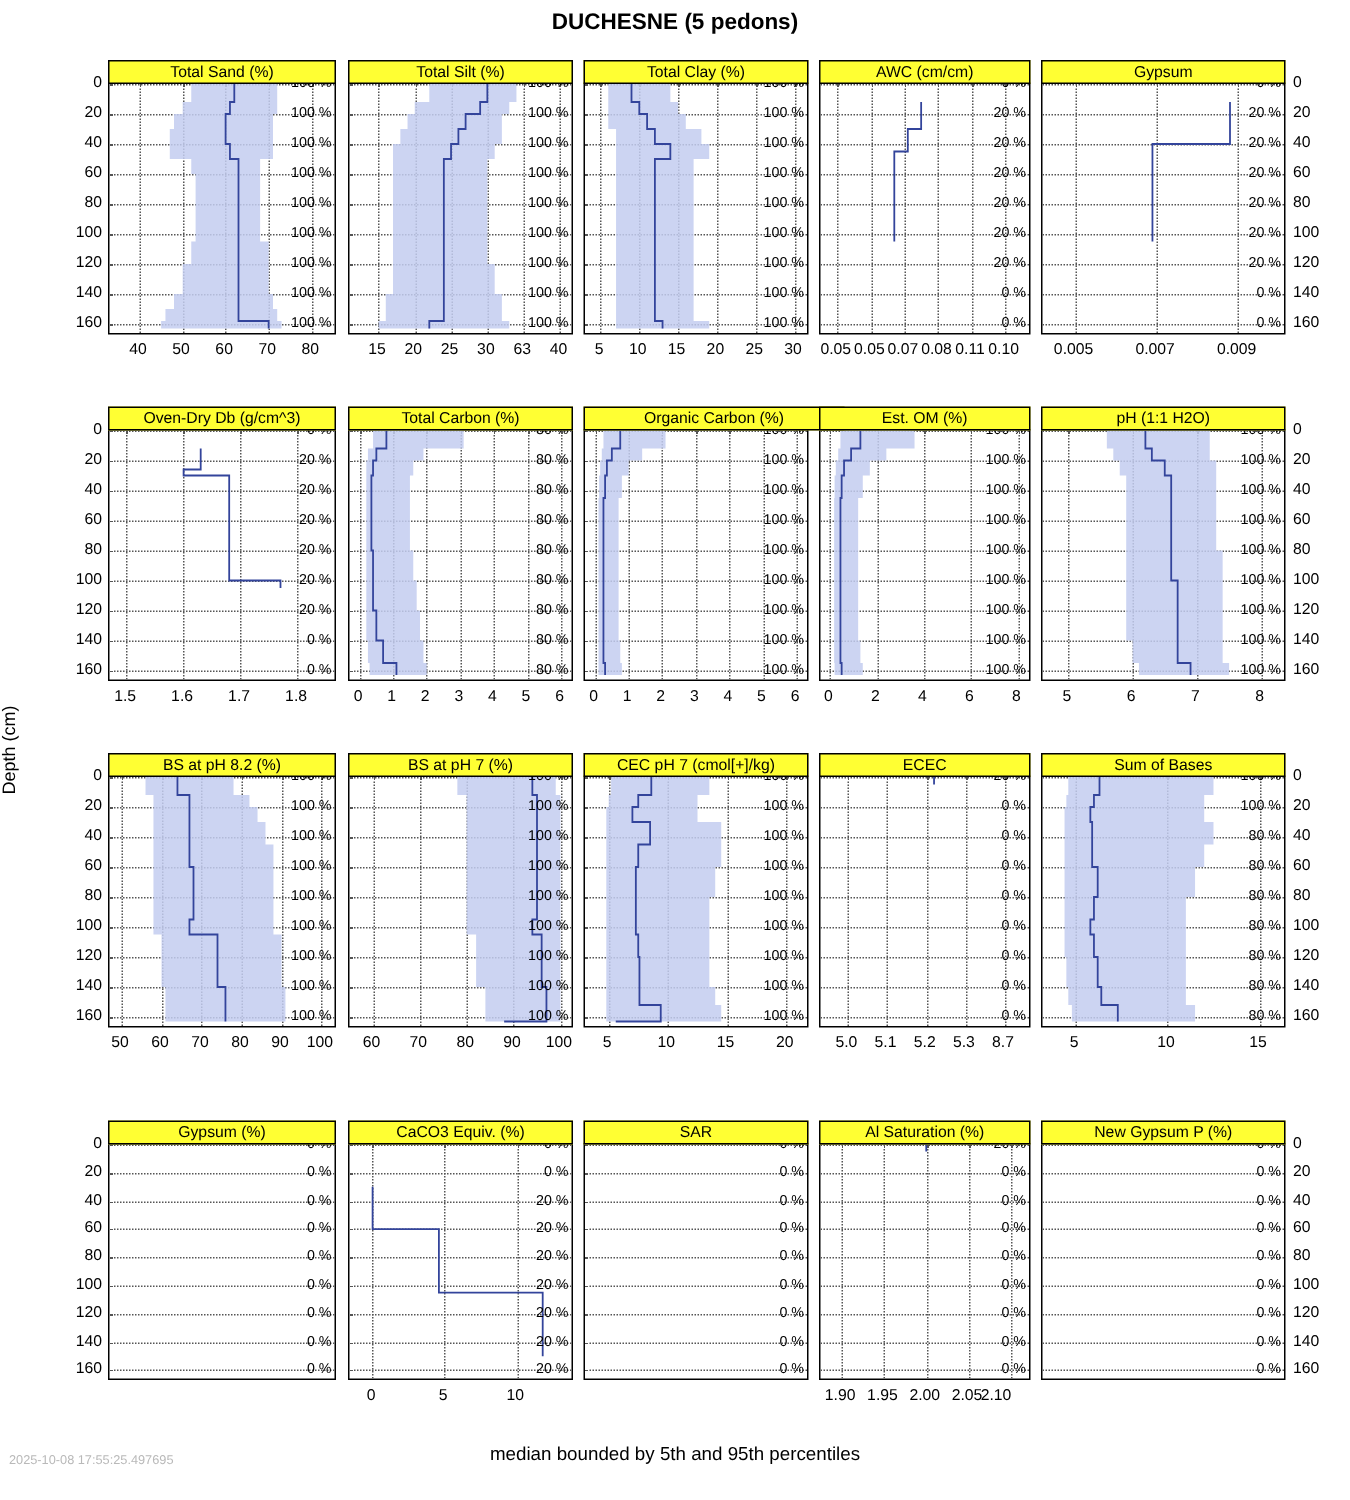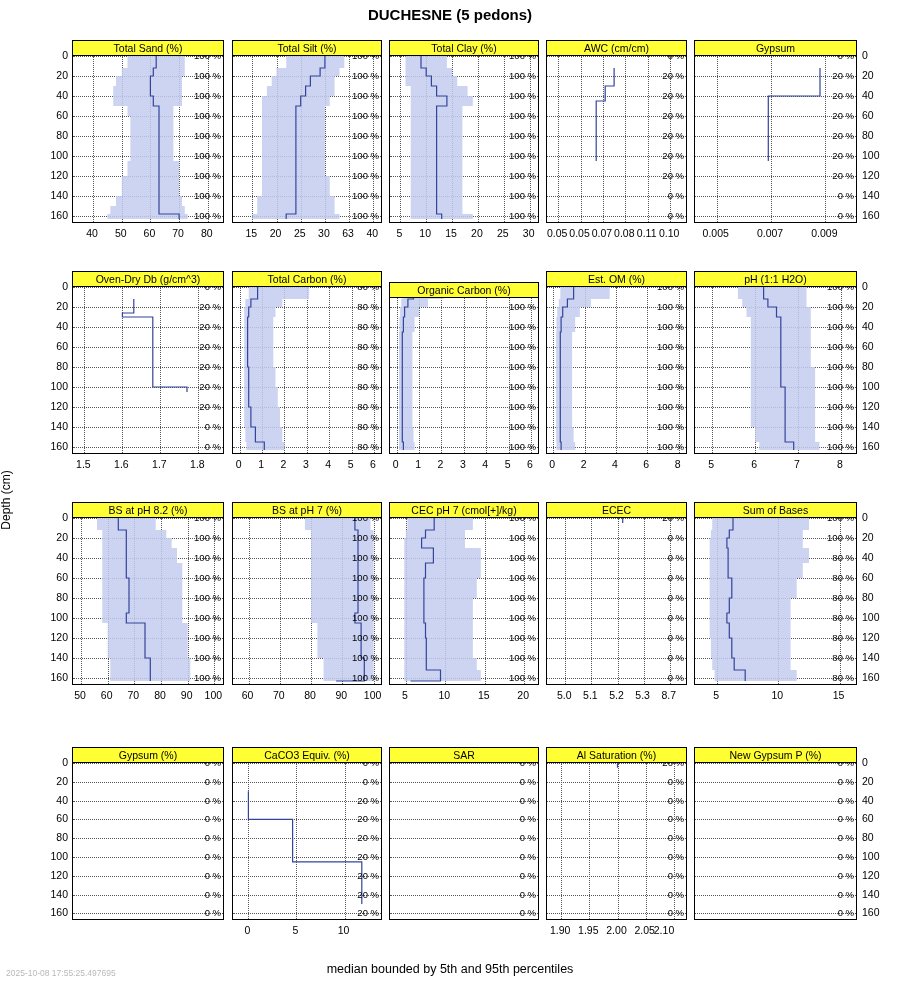--- a/index.html
+++ b/index.html
@@ -380,21 +380,21 @@
         <div class="vgrid" style="left: 51.4925px;"></div>
         <div class="vgrid" style="left: 73.8806px;"></div>
         <div class="vgrid" style="left: 96.2687px;"></div>
         <div class="vgrid" style="left: 118.657px;"></div>
         <div class="vgrid" style="left: 141.045px;"></div>
         <svg width="150" height="168">
           <polygon points="12.3,0.0 12.3,6.0 12.3,6.0 12.3,12.0 11.2,12.0 11.2,20.0 10.1,20.0 10.1,30.0 9.4,30.0 9.4,45.0 9.0,45.0 9.0,60.0 9.0,60.0 9.0,80.0 9.0,80.0 9.0,100.0 9.0,100.0 9.0,120.0 9.0,120.0 9.0,140.0 9.0,140.0 9.0,155.0 9.0,155.0 9.0,163.0 9.0,163.0 24.6,163.0 24.6,163.0 24.6,155.0 23.5,155.0 23.5,140.0 22.4,140.0 22.4,120.0 22.4,120.0 22.4,100.0 22.4,100.0 22.4,80.0 22.4,80.0 22.4,60.0 22.4,60.0 22.4,45.0 24.6,45.0 24.6,30.0 29.1,30.0 29.1,20.0 38.1,20.0 38.1,12.0 53.7,12.0 53.7,6.0 53.7,6.0 53.7,0.0" class="band"></polygon>
           <path d="M23.5,0.0 L23.5,6.0 L23.5,6.0 L23.5,12.0 L17.9,12.0 L17.9,20.0 L14.6,20.0 L14.6,30.0 L13.4,30.0 L13.4,45.0 L12.3,45.0 L12.3,60.0 L12.3,60.0 L12.3,80.0 L12.3,80.0 L12.3,100.0 L12.3,100.0 L12.3,120.0 L12.3,120.0 L12.3,140.0 L12.3,140.0 L12.3,155.0 L13.4,155.0 L13.4,163.0 L13.4,163.0" class="med"></path>
         </svg>
       </div>
-      <div class="stripe" style="left: 0px; top: -15px; width: 150px; margin-top: 11px;">Organic Carbon (%)</div>
+      <div class="stripe" style="left: 0px; top: -15px; width: 174px;">Organic Carbon (%)</div>
       <div class="pctlab" style="right: 3px; top: -5px;">100 %</div>
       <div class="pctlab" style="right: 3px; top: 15px;">100 %</div>
       <div class="pctlab" style="right: 3px; top: 35px;">100 %</div>
       <div class="pctlab" style="right: 3px; top: 55px;">100 %</div>
       <div class="pctlab" style="right: 3px; top: 75px;">100 %</div>
       <div class="pctlab" style="right: 3px; top: 95px;">100 %</div>
       <div class="pctlab" style="right: 3px; top: 115px;">100 %</div>
       <div class="pctlab" style="right: 3px; top: 135px;">100 %</div>
       <div class="pctlab" style="right: 3px; top: 155px;">100 %</div>
       <div class="xaxis" style="left: -13.2836px; width: 40px; top: 172px;">0</div>

